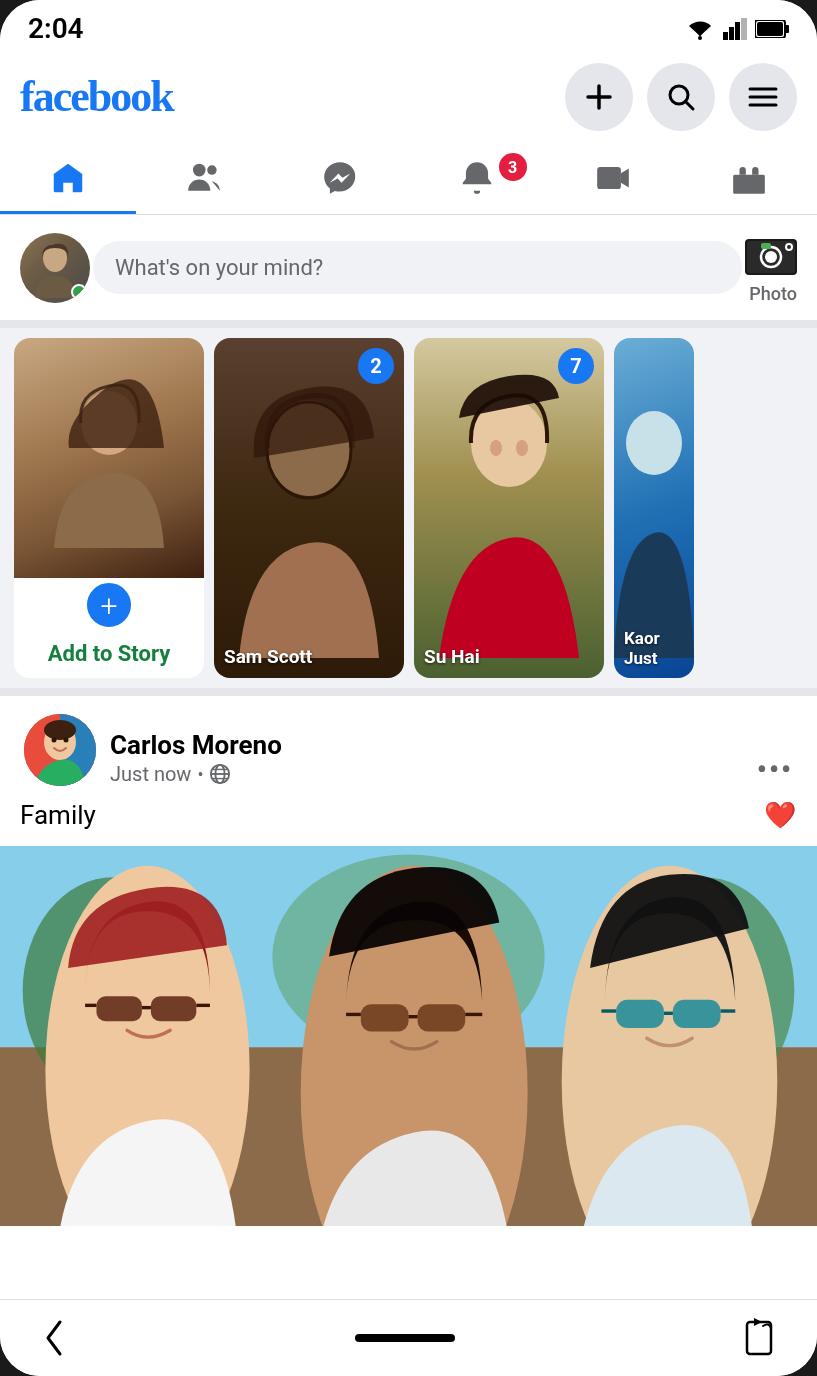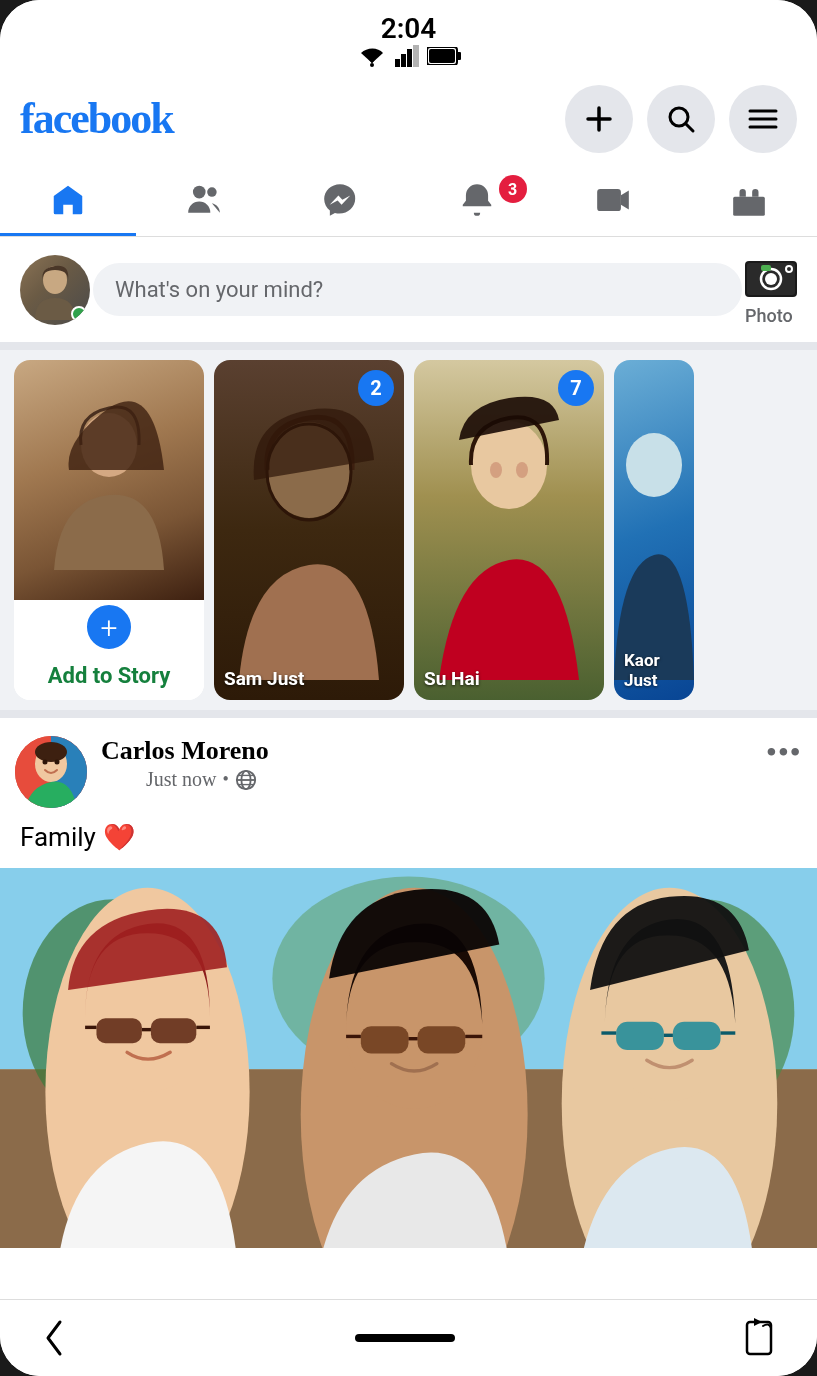--- a/index.html
+++ b/index.html
@@ -17,26 +17,25 @@
       background: #fff;
       border-radius: 40px;
       overflow: hidden;
       display: flex;
       flex-direction: column;
       position: relative;
     }
     
     .status-bar {
       background: #fff;
-      padding: 12px 10px 8px;
-      display: flex;
-      justify-content: flex-end;
-      align-items: center;
-      flex-shrink: 0;
-      flex-direction: column;
+      padding: 12px 28px 8px;
+      display: flex;
+      justify-content: space-between;
+      align-items: center;
+      flex-shrink: 0;
     }
     .status-time {
       font-size: 28px;
       font-weight: 600;
       color: #000;
     }
     .status-icons {
       display: flex;
       align-items: center;
       gap: 8px;
@@ -164,21 +163,21 @@
       border: none;
       border-radius: 30px;
       padding: 14px 22px;
       font-size: 22px;
       color: #65676b;
       cursor: pointer;
     }
     .photo-btn {
       display: flex;
       flex-direction: column;
-      align-items: flex-start;
+      align-items: flex-end;
       cursor: pointer;
       gap: 4px;
     }
     .photo-label {
       font-size: 18px;
       color: #65676b;
       font-weight: 500;
     }
     
     .stories-container {
@@ -272,24 +271,23 @@
       background: linear-gradient(160deg, #6baed6 0%, #1f5fa6 100%);
     }
 
     
     .post {
       background: #fff;
       flex-shrink: 0;
     }
     .post-header {
       display: flex;
-      align-items: flex-start;
-      padding: 18px 15px 10px;
+      align-items: flex-end;
+      padding: 18px 24px 10px;
       gap: 14px;
-      font-family: Liberation Serif, serif;
     }
     .post-avatar {
       width: 72px;
       height: 72px;
       border-radius: 50%;
       overflow: hidden;
       flex-shrink: 0;
     }
     .post-avatar-bg {
       width: 100%;
@@ -305,21 +303,20 @@
     .post-author {
       font-size: 26px;
       font-weight: 700;
       color: #000;
     }
     .post-meta {
       display: flex;
       align-items: center;
       gap: 6px;
       margin-top: 2px;
-      margin-left: 45px;
     }
     .post-time {
       font-size: 20px;
       color: #65676b;
     }
     .post-dot {
       color: #65676b;
       font-size: 18px;
     }
     .post-more {
@@ -330,20 +327,21 @@
       letter-spacing: 2px;
       flex-shrink: 0;
     }
     .post-text {
       padding: 4px 20px 16px;
       font-size: 26px;
       color: #000;
       display: flex;
       align-items: center;
       gap: 8px;
+      justify-content: space-between;
     }
     .post-image {
       width: 100%;
       height: 380px;
       overflow: hidden;
       position: relative;
     }
 
     
     .bottom-nav {
@@ -531,21 +529,21 @@
             <ellipse cx="75" cy="90" rx="42" ry="48" fill="#8B6B4A"></ellipse>
             <path d="M5 300 Q15 195 75 185 Q135 175 145 300z" fill="#a07050"></path>
             <path d="M33 90 Q30 45 75 38 Q120 31 118 90" fill="none" stroke="#3d2010" stroke-width="5"></path>
             <ellipse cx="75" cy="92" rx="42" ry="48" fill="none" stroke="#2d1508" stroke-width="3"></ellipse>
             <path d="M20 100 Q15 40 75 30 Q135 20 140 80z" fill="#2d1508" opacity="0.7"></path>
           </svg>
         </div>
         <div class="story-count-badge">
           <span>2</span>
         </div>
-        <span class="story-user-name">Sam Just</span>
+        <span class="story-user-name">Sam Scott</span>
       </div>
 
       <div class="story-card story-user" style="background:linear-gradient(160deg,#c8d8c0,#8aba8a,#4a8a4a);">
         <div style="width:100%;height:100%;background:linear-gradient(180deg,#d4c8a0 0%,#a09050 40%,#4a6030 100%);display:flex;align-items:center;justify-content:center;">
           <svg width="150" height="300" viewBox="0 0 150 300">
             <ellipse cx="75" cy="85" rx="38" ry="44" fill="#e8c8a0"></ellipse>
             <path d="M5 300 Q20 190 75 180 Q130 170 145 300z" fill="#c00020"></path>
             <path d="M37 85 Q35 45 75 38 Q115 31 113 85" fill="none" stroke="#2d1508" stroke-width="4"></path>
             <path d="M25 60 Q30 25 75 18 Q120 11 125 40z" fill="#1a0a04" opacity="0.9"></path>
             <ellipse cx="62" cy="90" rx="6" ry="8" fill="#d4a080"></ellipse>

